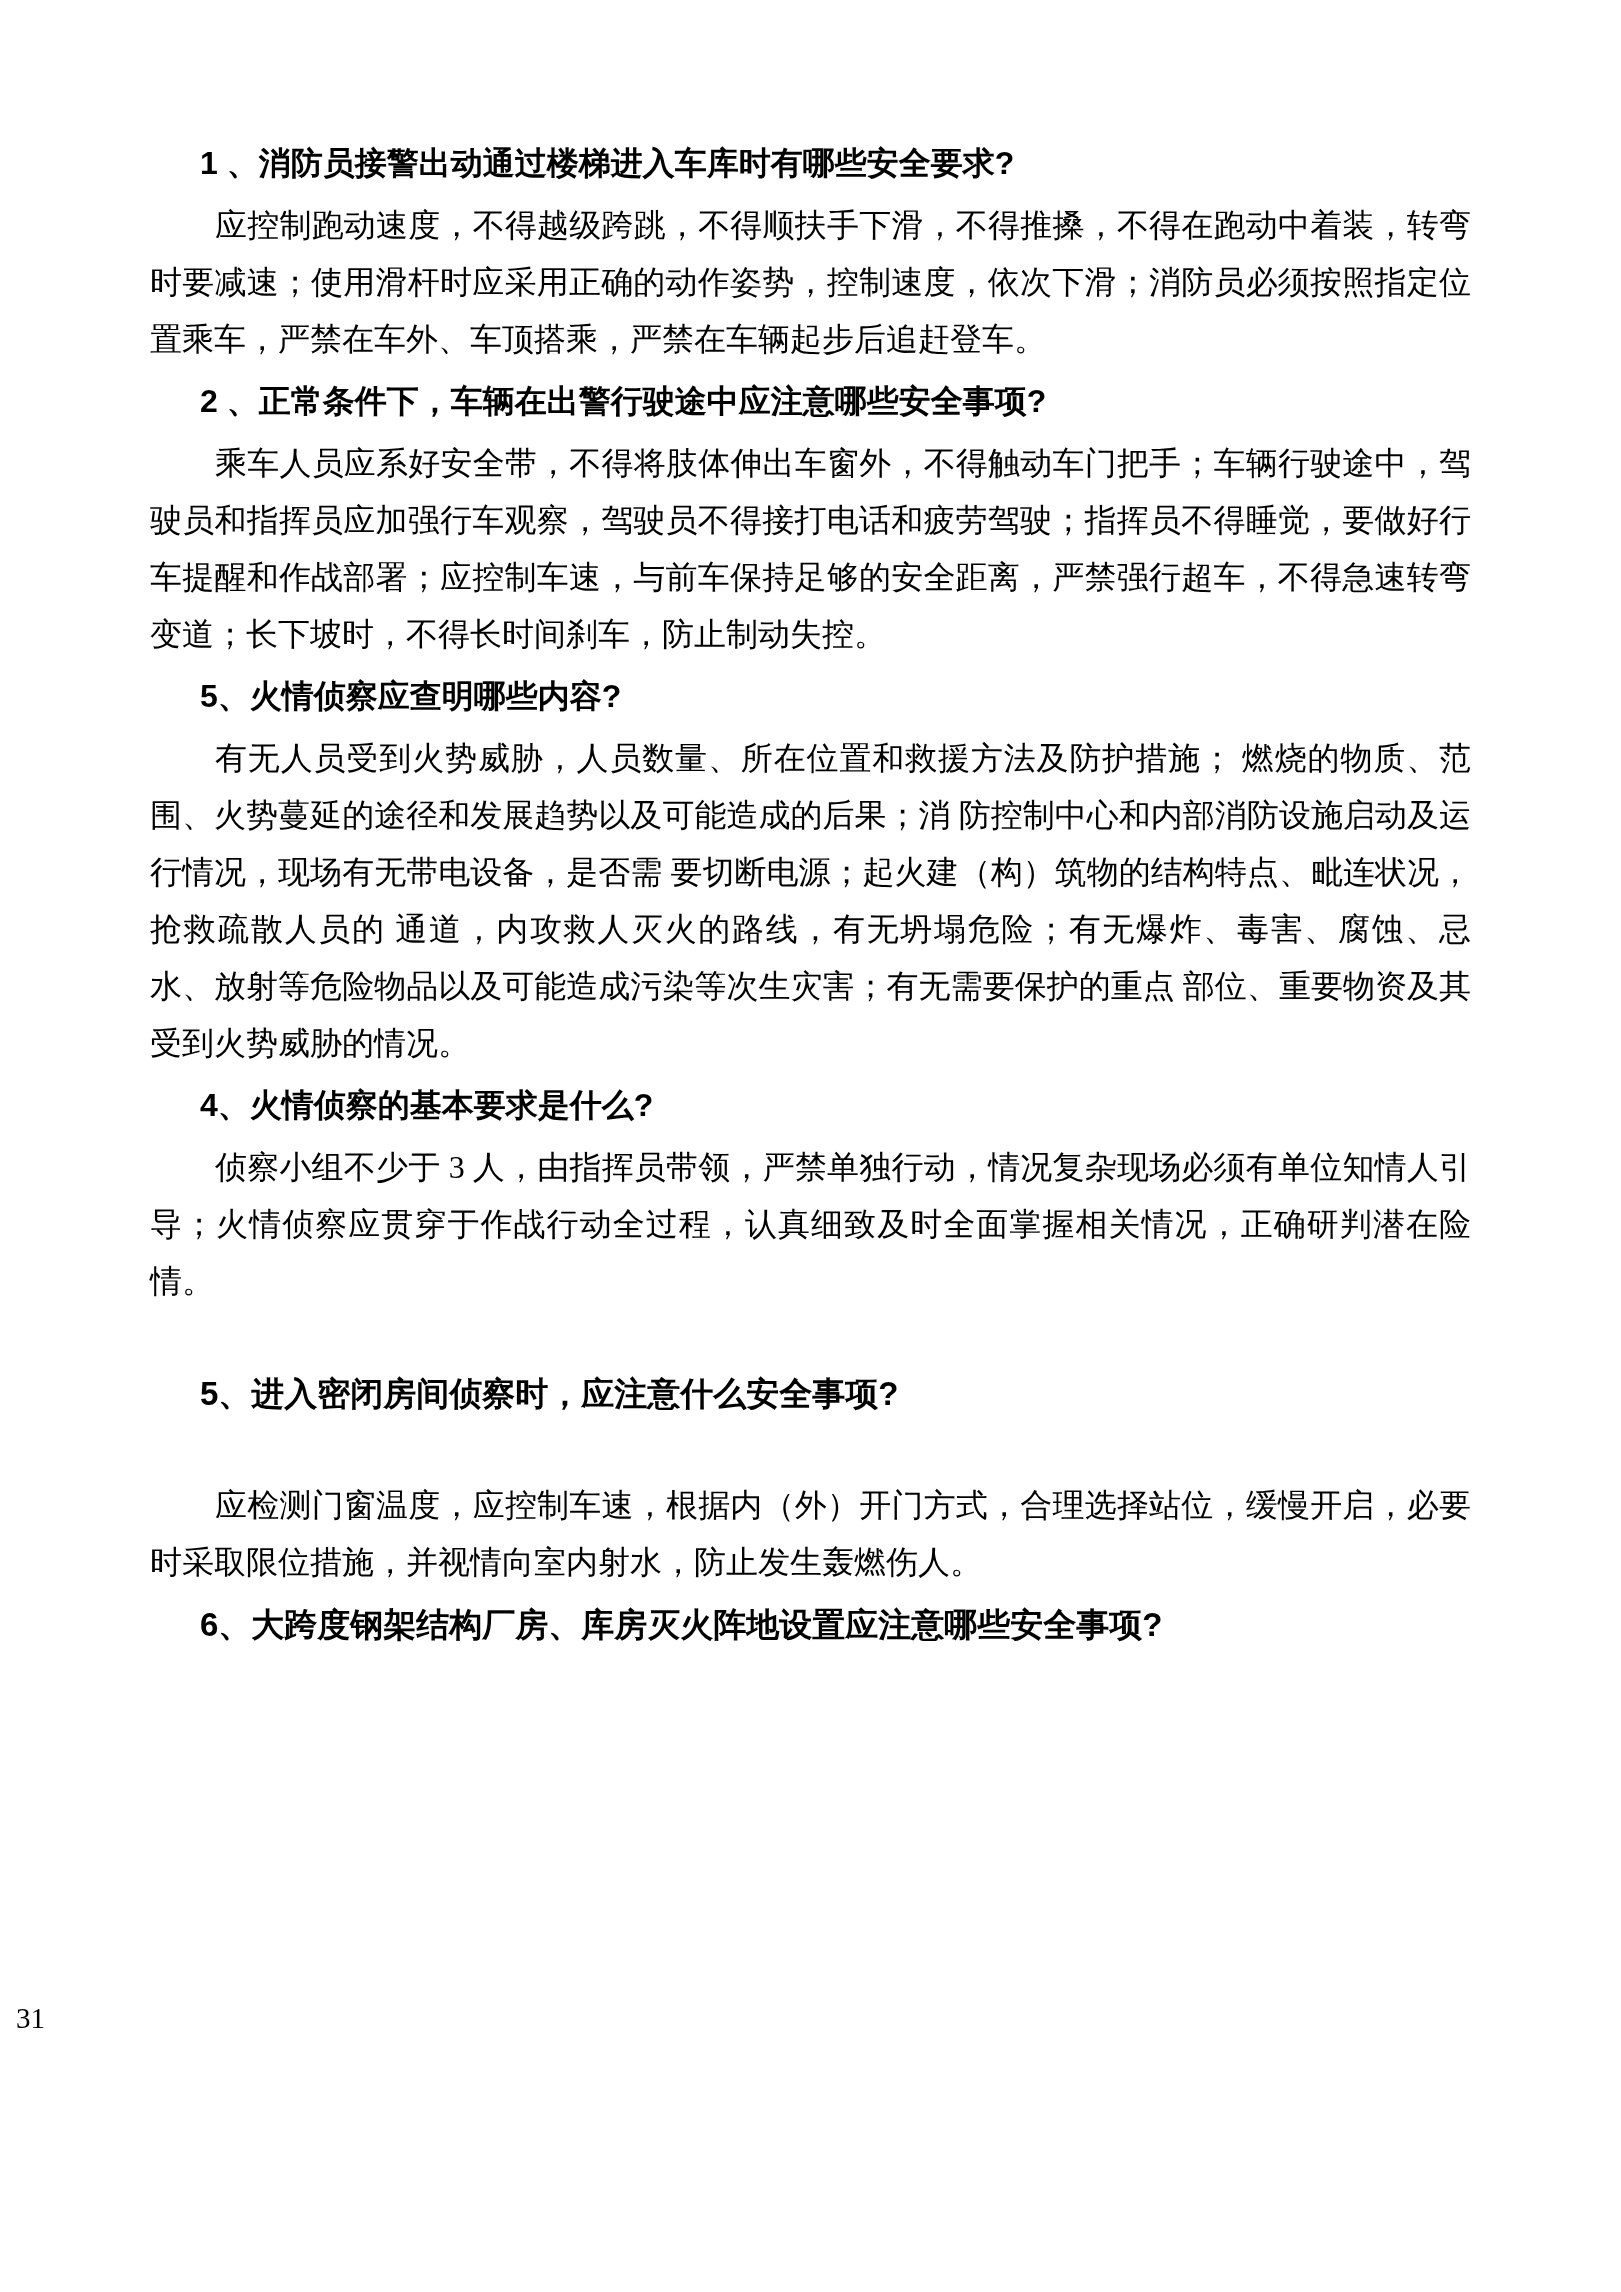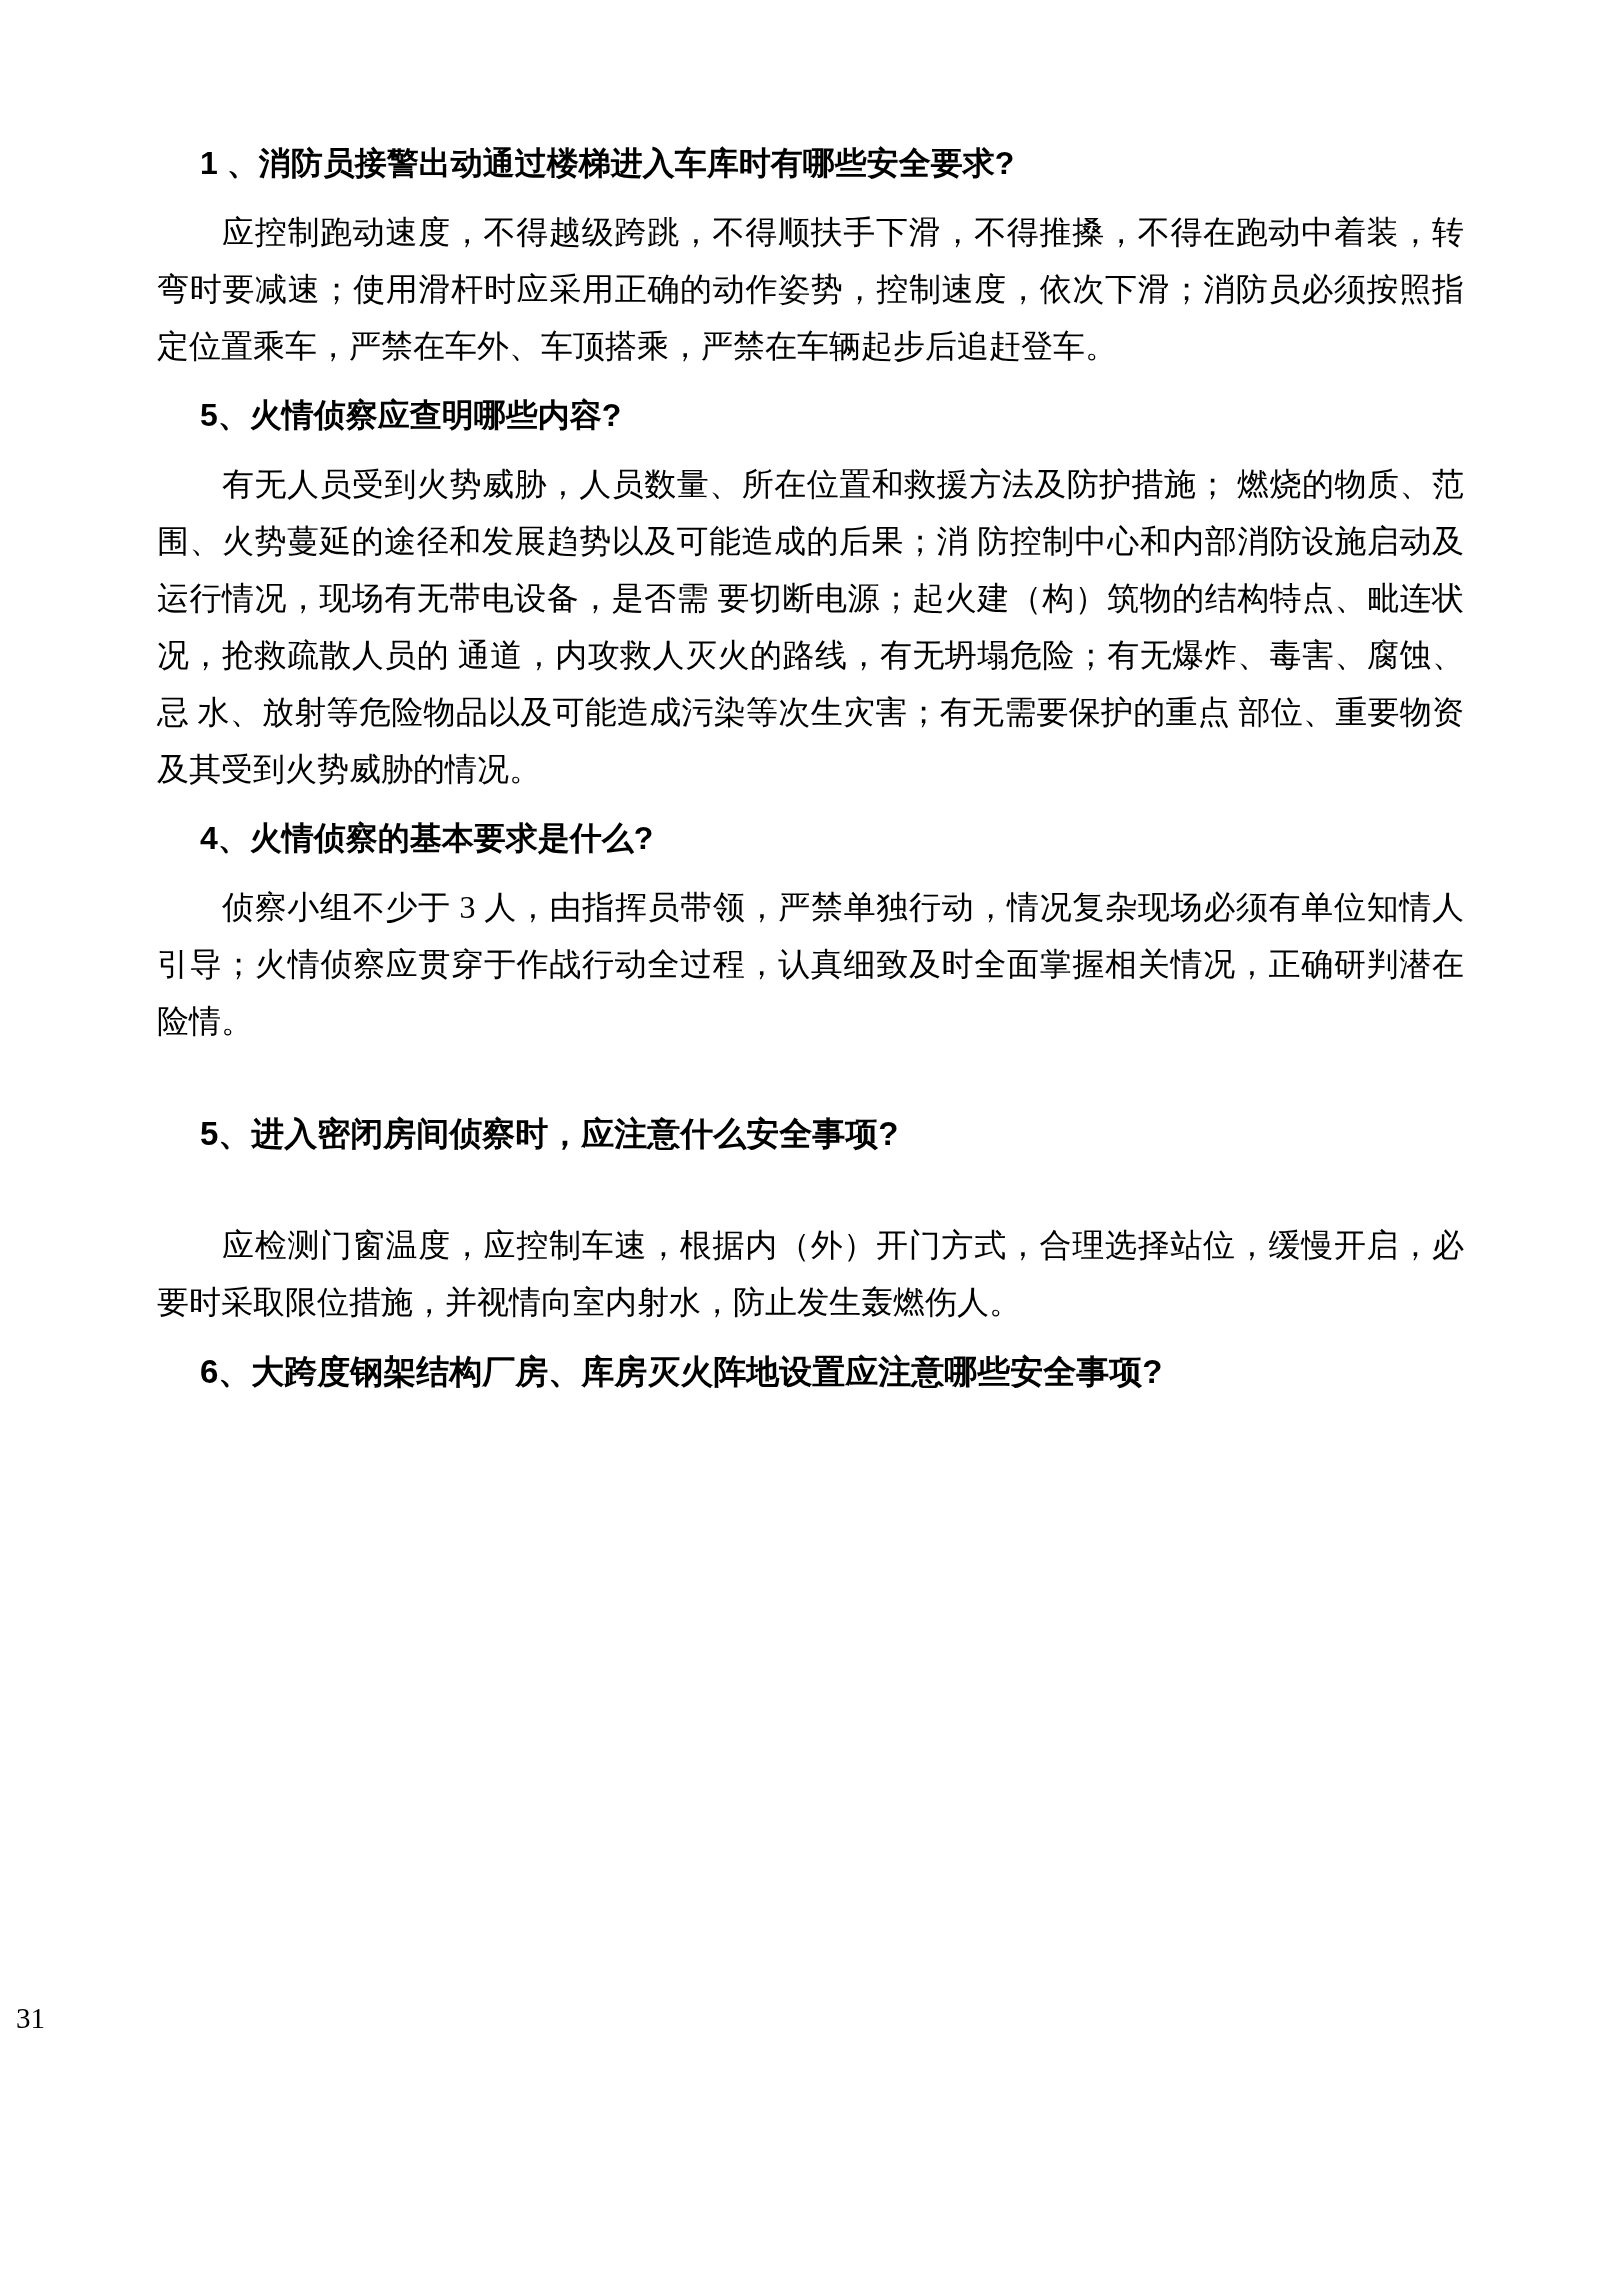--- a/index.html
+++ b/index.html
@@ -26,21 +26,21 @@
     font-weight: bold;
     font-size: 32px;
     line-height: 57px;
     text-indent: 55px;
     color: #000000;
   }
   .question.q-large {
     font-size: 33px;
   }
   .answer {
-    margin: 12px;
+    margin: 5px;
     font-family: "Liberation Serif", serif;
     font-weight: 500;
     font-size: 32px;
     line-height: 57px;
     text-indent: 65px;
     text-align: justify;
     color: #000000;
   }
   .qa-block.spaced-top {
     margin-top: 55px;
@@ -63,20 +63,24 @@
 </head>
 <body>
 
 <div class="page">
 
   <div class="qa-block">
     <p class="question">1 、消防员接警出动通过楼梯进入车库时有哪些安全要求?</p>
     <p class="answer">应控制跑动速度，不得越级跨跳，不得顺扶手下滑，不得推搡，不得在跑动中着装，转弯时要减速；使用滑杆时应采用正确的动作姿势，控制速度，依次下滑；消防员必须按照指定位置乘车，严禁在车外、车顶搭乘，严禁在车辆起步后追赶登车。</p>
   </div>
 
+  <div class="qa-block">
+    <p class="question">2 、正常条件下，车辆在出警行驶途中应注意哪些安全事项?</p>
+    <p class="answer">乘车人员应系好安全带，不得将肢体伸出车窗外，不得触动车门把手；车辆行驶途中，驾驶员和指挥员应加强行车观察，驾驶员不得接打电话和疲劳驾驶；指挥员不得睡觉，要做好行车提醒和作战部署；应控制车速，与前车保持足够的安全距离，严禁强行超车，不得急速转弯变道；长下坡时，不得长时间刹车，防止制动失控。</p>
+  </div>
 
   <div class="qa-block">
     <p class="question">5、火情侦察应查明哪些内容?</p>
     <p class="answer">有无人员受到火势威胁，人员数量、所在位置和救援方法及防护措施； 燃烧的物质、范围、火势蔓延的途径和发展趋势以及可能造成的后果；消 防控制中心和内部消防设施启动及运行情况，现场有无带电设备，是否需 要切断电源；起火建（构）筑物的结构特点、毗连状况，抢救疏散人员的 通道，内攻救人灭火的路线，有无坍塌危险；有无爆炸、毒害、腐蚀、忌 水、放射等危险物品以及可能造成污染等次生灾害；有无需要保护的重点 部位、重要物资及其受到火势威胁的情况。</p>
   </div>
 
   <div class="qa-block">
     <p class="question">4、火情侦察的基本要求是什么?</p>
     <p class="answer">侦察小组不少于 3 人，由指挥员带领，严禁单独行动，情况复杂现场必须有单位知情人引导；火情侦察应贯穿于作战行动全过程，认真细致及时全面掌握相关情况，正确研判潜在险情。</p>
   </div>

